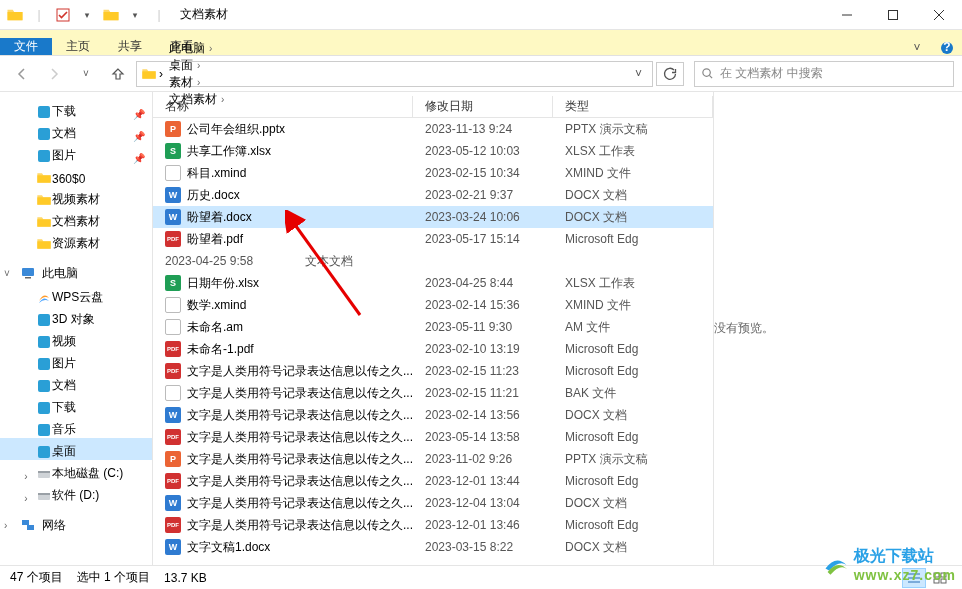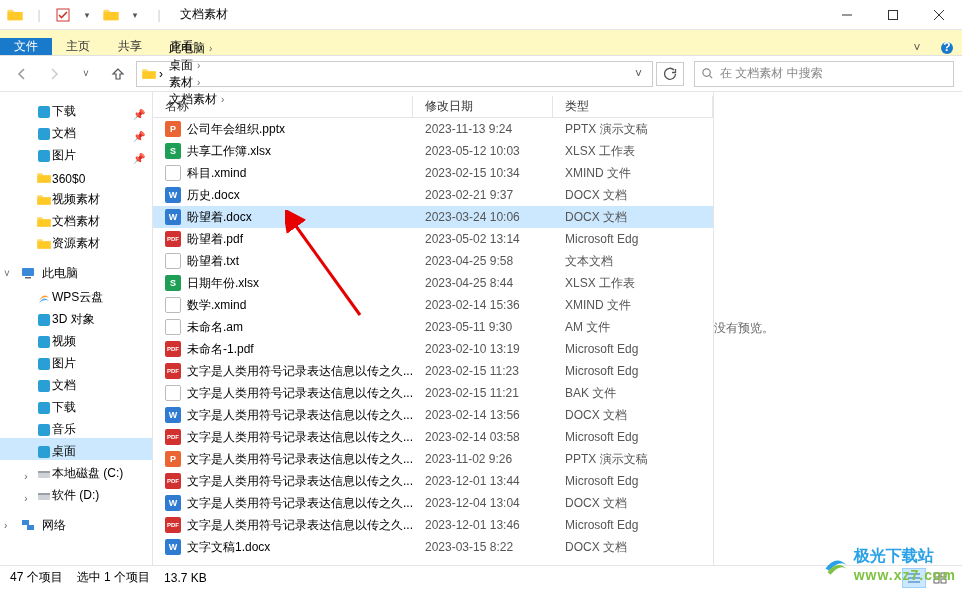--- a/index.html
+++ b/index.html
@@ -384,28 +384,24 @@
             <span>盼望着.docx</span>
           </div>
     <div class="c-date">2023-03-24 10:06</div>
     <div class="c-type">DOCX 文档</div>
         </div>
         <div class="filerow">
           <div class="c-name">
             <span class="fileicon" style="background:#d13131;font-size:6px">PDF</span>
             <span>盼望着.pdf</span>
           </div>
-    <div class="c-date">2023-05-02 13:14</div>
+    <div class="c-date">2023-05-17 15:14</div>
     <div class="c-type">Microsoft Edg</div>
         </div>
         <div class="filerow">
-          <div class="c-name">
-            <span class="fileicon" style="background:#fff;border:1px solid #bbb"></span>
-            <span>盼望着.txt</span>
-          </div>
     <div class="c-date">2023-04-25 9:58</div>
     <div class="c-type">文本文档</div>
         </div>
         <div class="filerow">
           <div class="c-name">
             <span class="fileicon" style="background:#1f9e55;font-size:9px">S</span>
             <span>日期年份.xlsx</span>
           </div>
     <div class="c-date">2023-04-25 8:44</div>
     <div class="c-type">XLSX 工作表</div>
@@ -456,21 +452,21 @@
             <span>文字是人类用符号记录表达信息以传之久...</span>
           </div>
     <div class="c-date">2023-02-14 13:56</div>
     <div class="c-type">DOCX 文档</div>
         </div>
         <div class="filerow">
           <div class="c-name">
             <span class="fileicon" style="background:#d13131;font-size:6px">PDF</span>
             <span>文字是人类用符号记录表达信息以传之久...</span>
           </div>
-    <div class="c-date">2023-02-14 03:58</div>
+    <div class="c-date">2023-05-14 13:58</div>
     <div class="c-type">Microsoft Edg</div>
         </div>
         <div class="filerow">
           <div class="c-name">
             <span class="fileicon" style="background:#eb6434;font-size:9px">P</span>
             <span>文字是人类用符号记录表达信息以传之久...</span>
           </div>
     <div class="c-date">2023-11-02 9:26</div>
     <div class="c-type">PPTX 演示文稿</div>
         </div>

